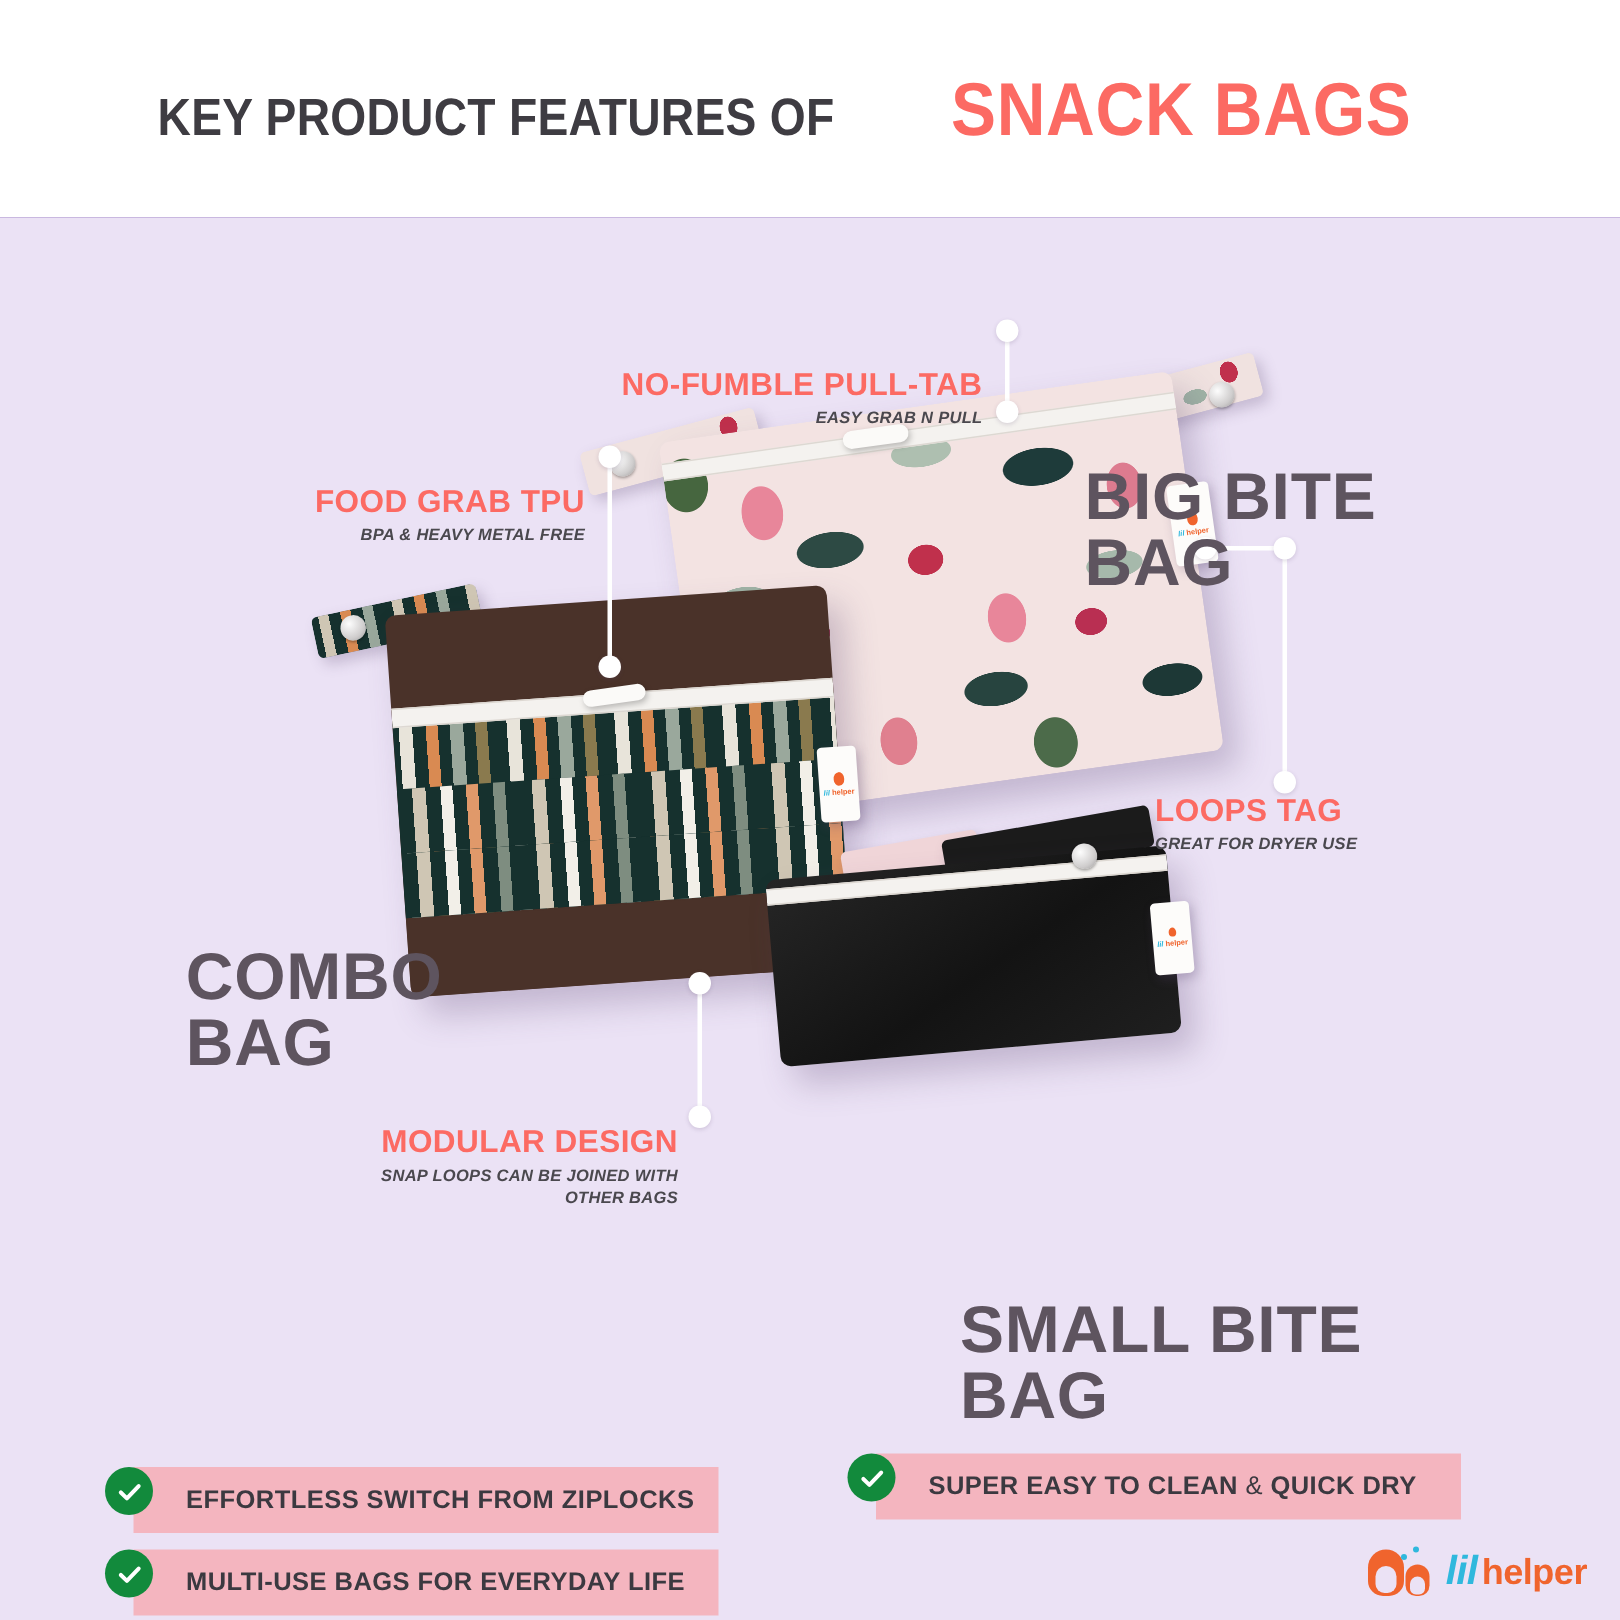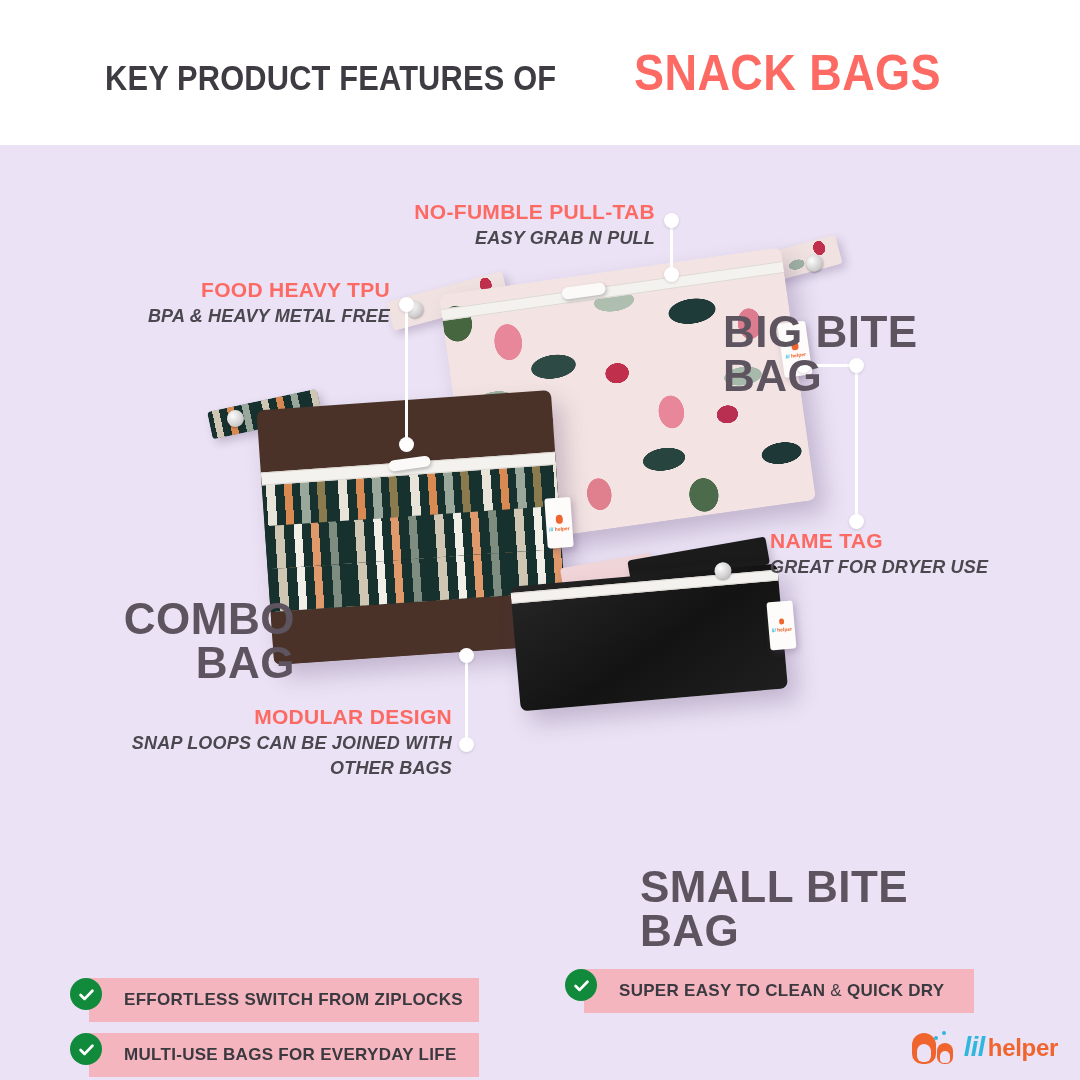--- a/index.html
+++ b/index.html
@@ -184,32 +184,32 @@
     background: #ffffff; box-shadow: 0 1px 3px rgba(90,70,110,0.2);
   }
 
   
   .callout { position: absolute; }
   .callout .c-title {
     font-size: 21px; font-weight: 900; color: #fc6a63;
     letter-spacing: 0.3px; line-height: 1.15; white-space: nowrap;
   }
   .callout .c-sub {
-    font-size: 18px; font-weight: 700; font-style: italic; color: #4a484e;
+    font-size: 11px; font-weight: 700; font-style: italic; color: #4a484e;
     letter-spacing: 0.2px; line-height: 1.3; margin-top: 3px; white-space: nowrap;
   }
-  .callout.align-right { text-align: right; }
+  .callout.align-right { text-align: right; margin-top: 45px; }
 
   
   .bag-label {
     position: absolute; font-size: 44px; font-weight: 900; color: #5e545f;
     line-height: 1.0; letter-spacing: 0.5px;
   }
   .bag-label .l2 { display: block; }
-  #label-combo { right: 785px; top: 452px; text-align: right; }
+  #label-combo { right: 785px; top: 485px; text-align: left; }
   #label-big   { left: 723px; top: 165px; }
   #label-small { left: 640px; top: 720px; }
 
   
   .feat-col { position: absolute; display: flex; flex-direction: column; }
   #feat-left  { left: 70px; top: 833px; gap: 11px; }
   #feat-right { left: 565px; top: 824px; gap: 11px; }
   .feat-row { position: relative; display: flex; height: 44px; }
   .check {
     position: relative; z-index: 2; flex: 0 0 auto;
@@ -323,26 +323,26 @@
     <div class="leader-line" style="left:465px; top:510px; width:3px; height:90px;"></div>
     <div class="leader-dot" style="left:459px; top:503px;"></div>
     <div class="leader-dot" style="left:459px; top:592px;"></div>
 
     <div class="callout align-right" style="right:425px; top:55px;">
       <div class="c-title">NO-FUMBLE PULL-TAB</div>
       <div class="c-sub">EASY GRAB N PULL</div>
     </div>
 
     <div class="callout align-right" style="right:690px; top:133px;">
-      <div class="c-title">FOOD HEAVY TPU</div>
+      <div class="c-title">FOOD GRAB TPU</div>
       <div class="c-sub">BPA &amp; HEAVY METAL FREE</div>
     </div>
 
     <div class="callout" style="left:770px; top:384px;">
-      <div class="c-title">NAME TAG</div>
+      <div class="c-title">LOOPS TAG</div>
       <div class="c-sub">GREAT FOR DRYER USE</div>
     </div>
 
     <div class="callout align-right" style="right:628px; top:560px;">
       <div class="c-title">MODULAR DESIGN</div>
       <div class="c-sub">SNAP LOOPS CAN BE JOINED WITH</div>
       <div class="c-sub" style="margin-top:1px;">OTHER BAGS</div>
     </div>
 
     <div class="bag-label" id="label-big">

